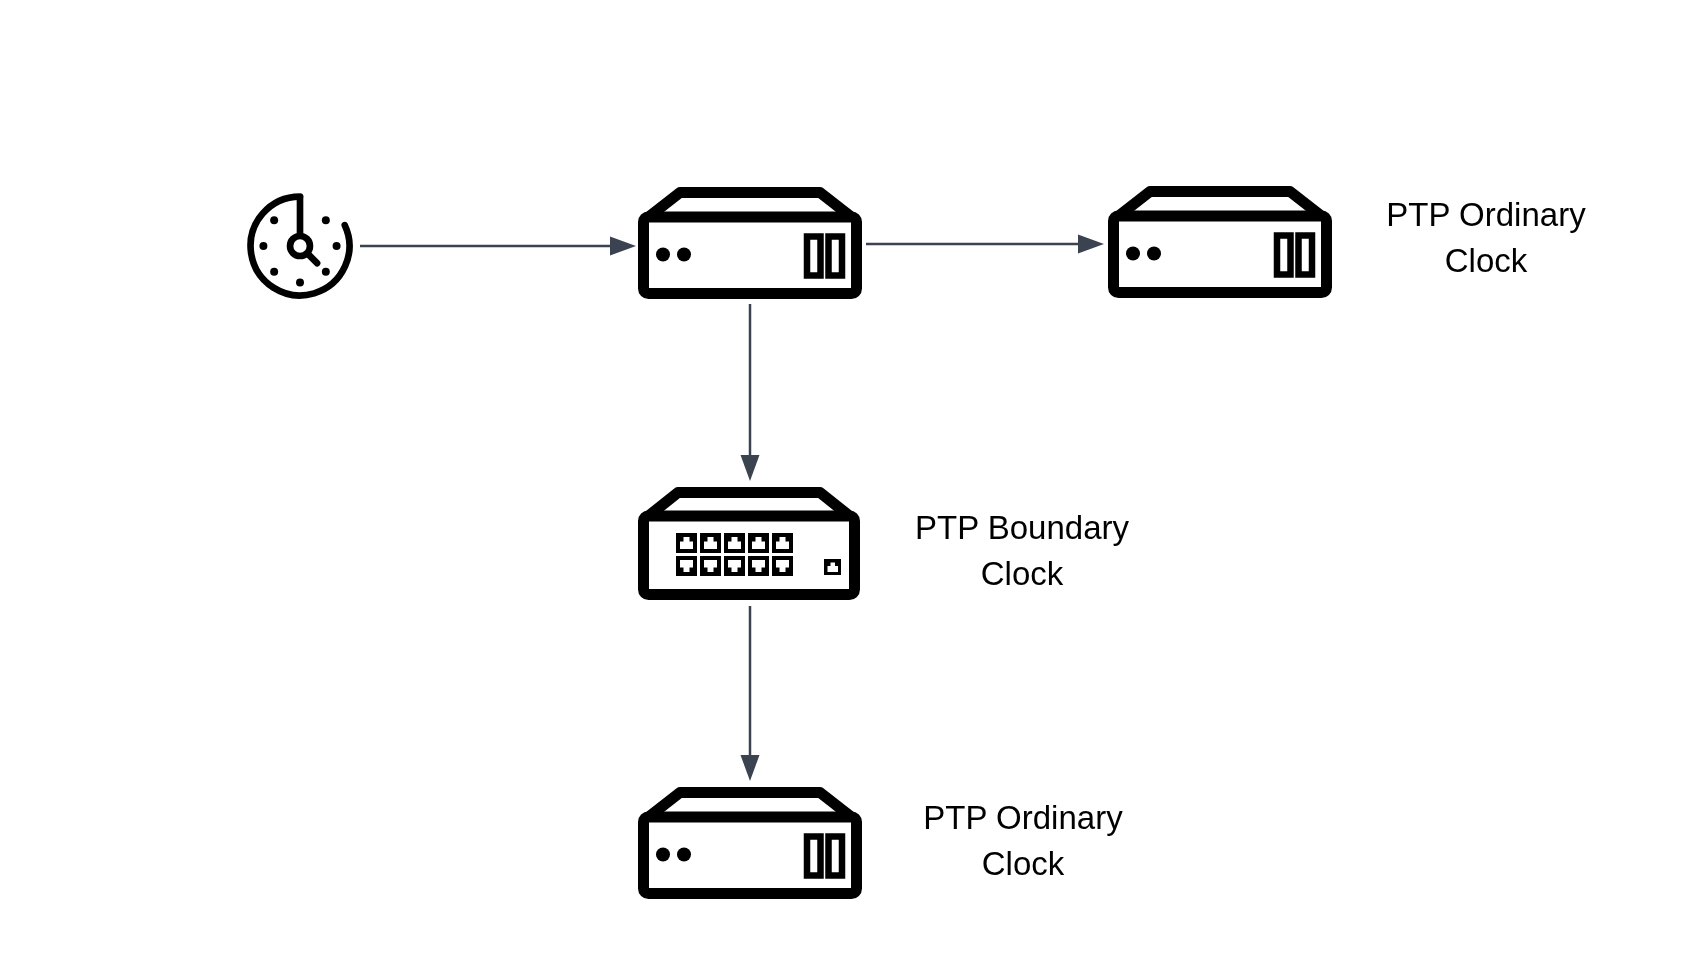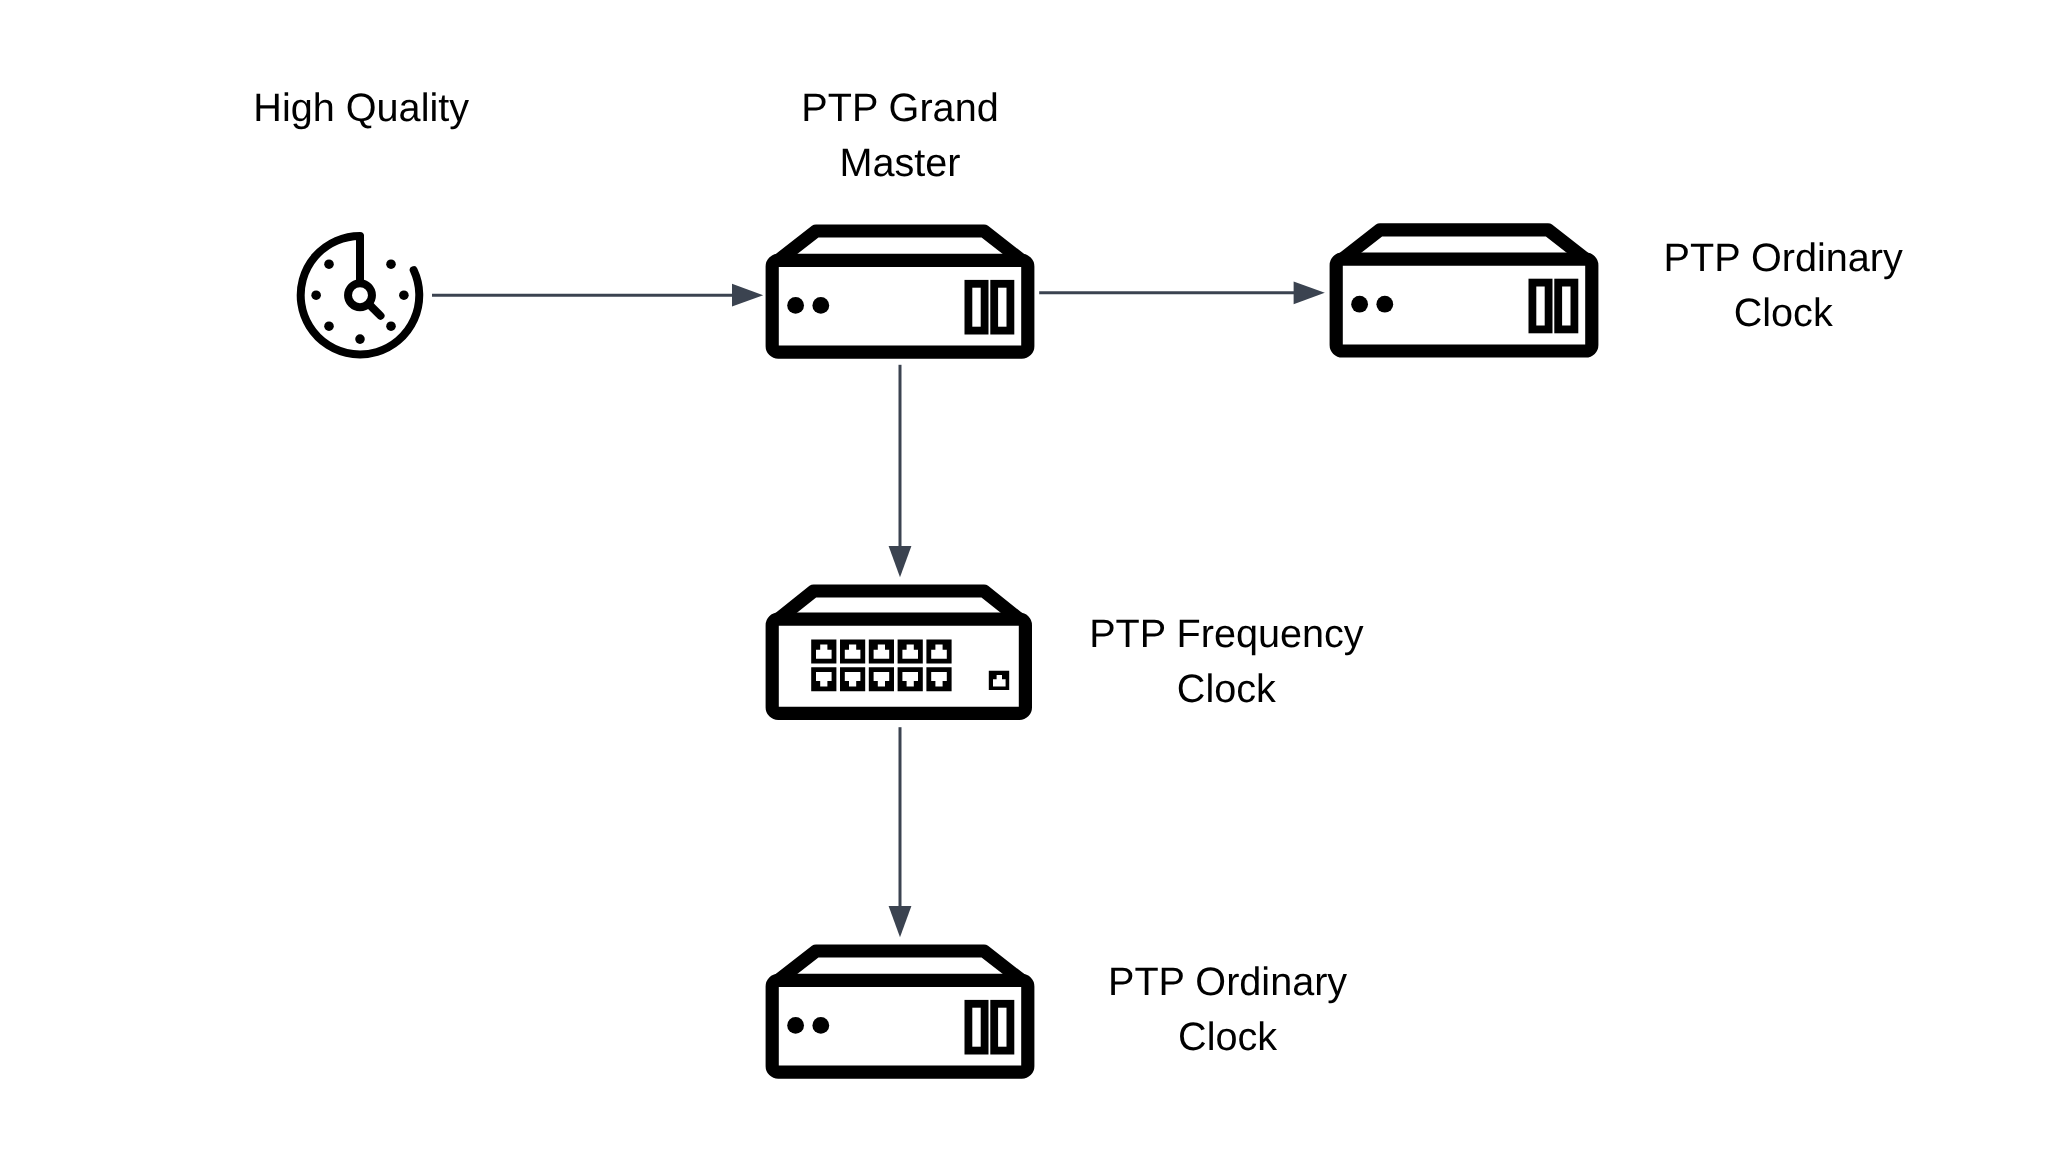--- a/index.html
+++ b/index.html
@@ -24,35 +24,30 @@
   .edge line{stroke:#3B4350;stroke-width:2.5;}
   .edge polygon{fill:#3B4350;stroke:none;}
   .shape-stroke{stroke:#000;fill:#fff;stroke-linejoin:round;}
 </style>
 </head>
 <body>
 
 <div class="canvas">
 
   <div class="label" style="left:301px;top:67px;">
-    <div>High Quality</div>
   </div>
 
-  <div class="label" style="left:750px;top:67px;">
-    <div>PTP Grand</div>
-    <div>Master</div>
-  </div>
 
   <div class="label" style="left:1486px;top:192px;">
     <div>PTP Ordinary</div>
     <div>Clock</div>
   </div>
 
   <div class="label" style="left:1022px;top:505px;">
-    <div>PTP Frequency</div>
+    <div>PTP Boundary</div>
     <div>Clock</div>
   </div>
 
   <div class="label" style="left:1023px;top:795px;">
     <div>PTP Ordinary</div>
     <div>Clock</div>
   </div>
 
   <svg class="overlay">
     <g class="edge">

